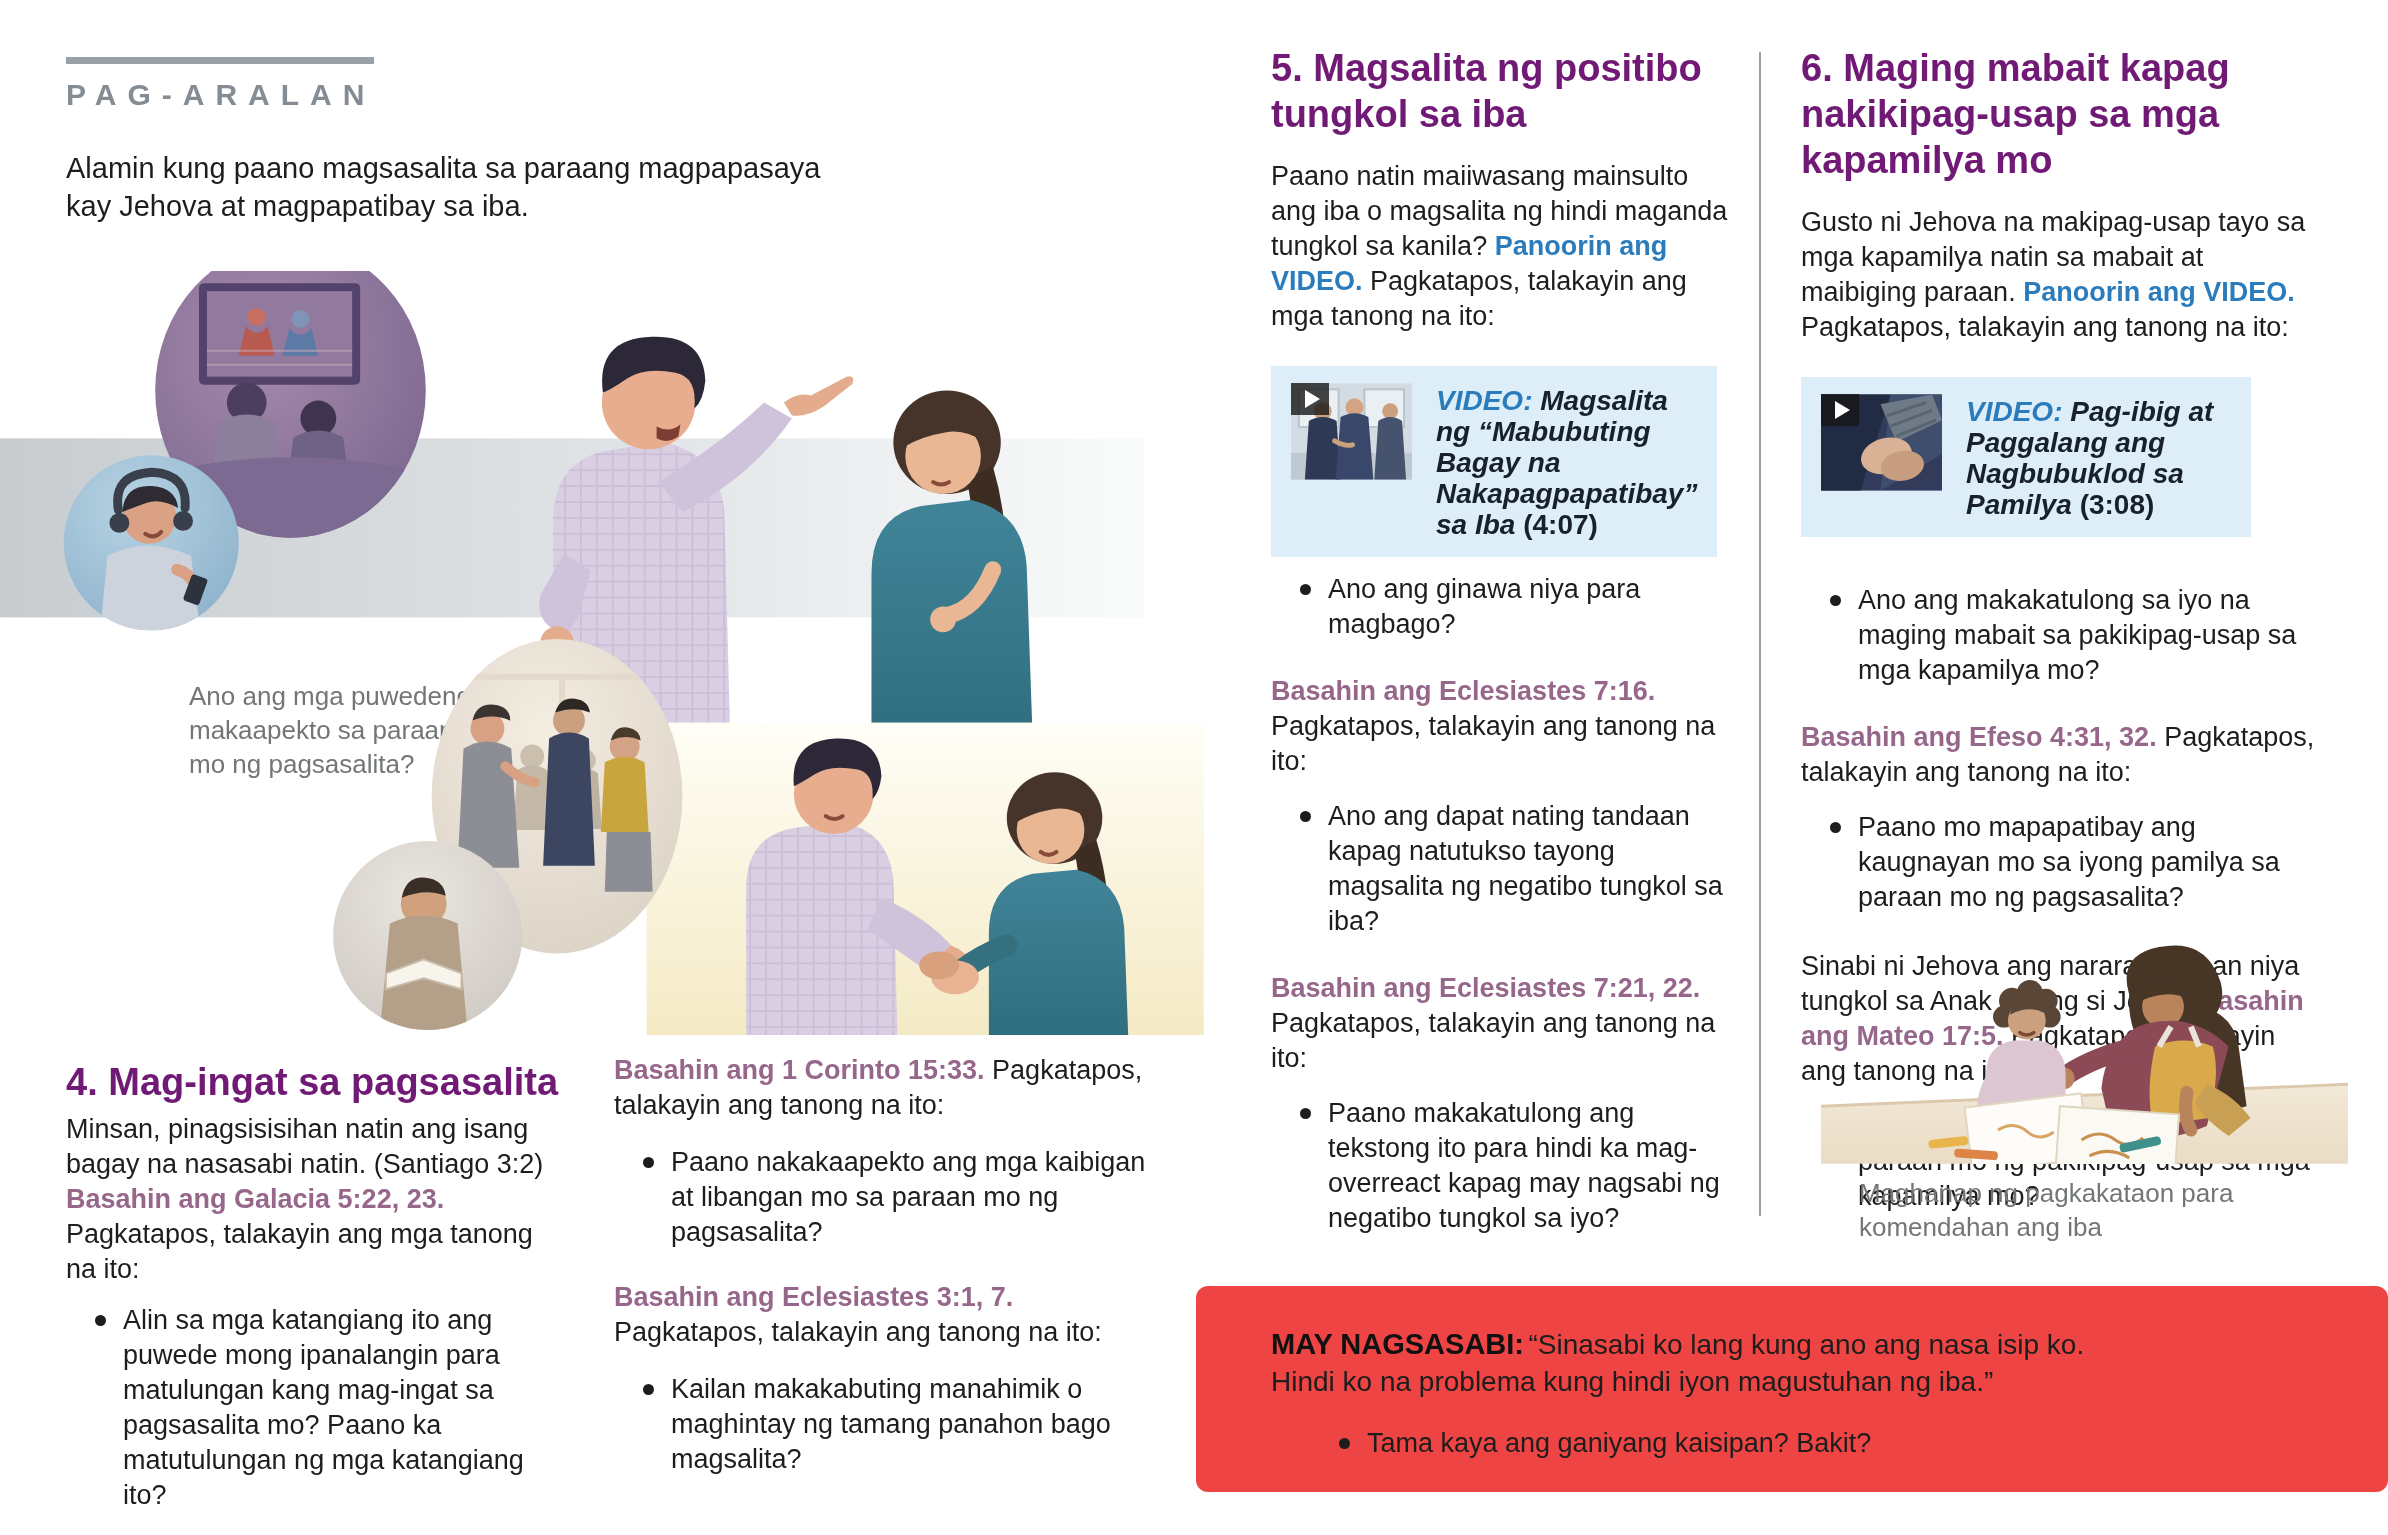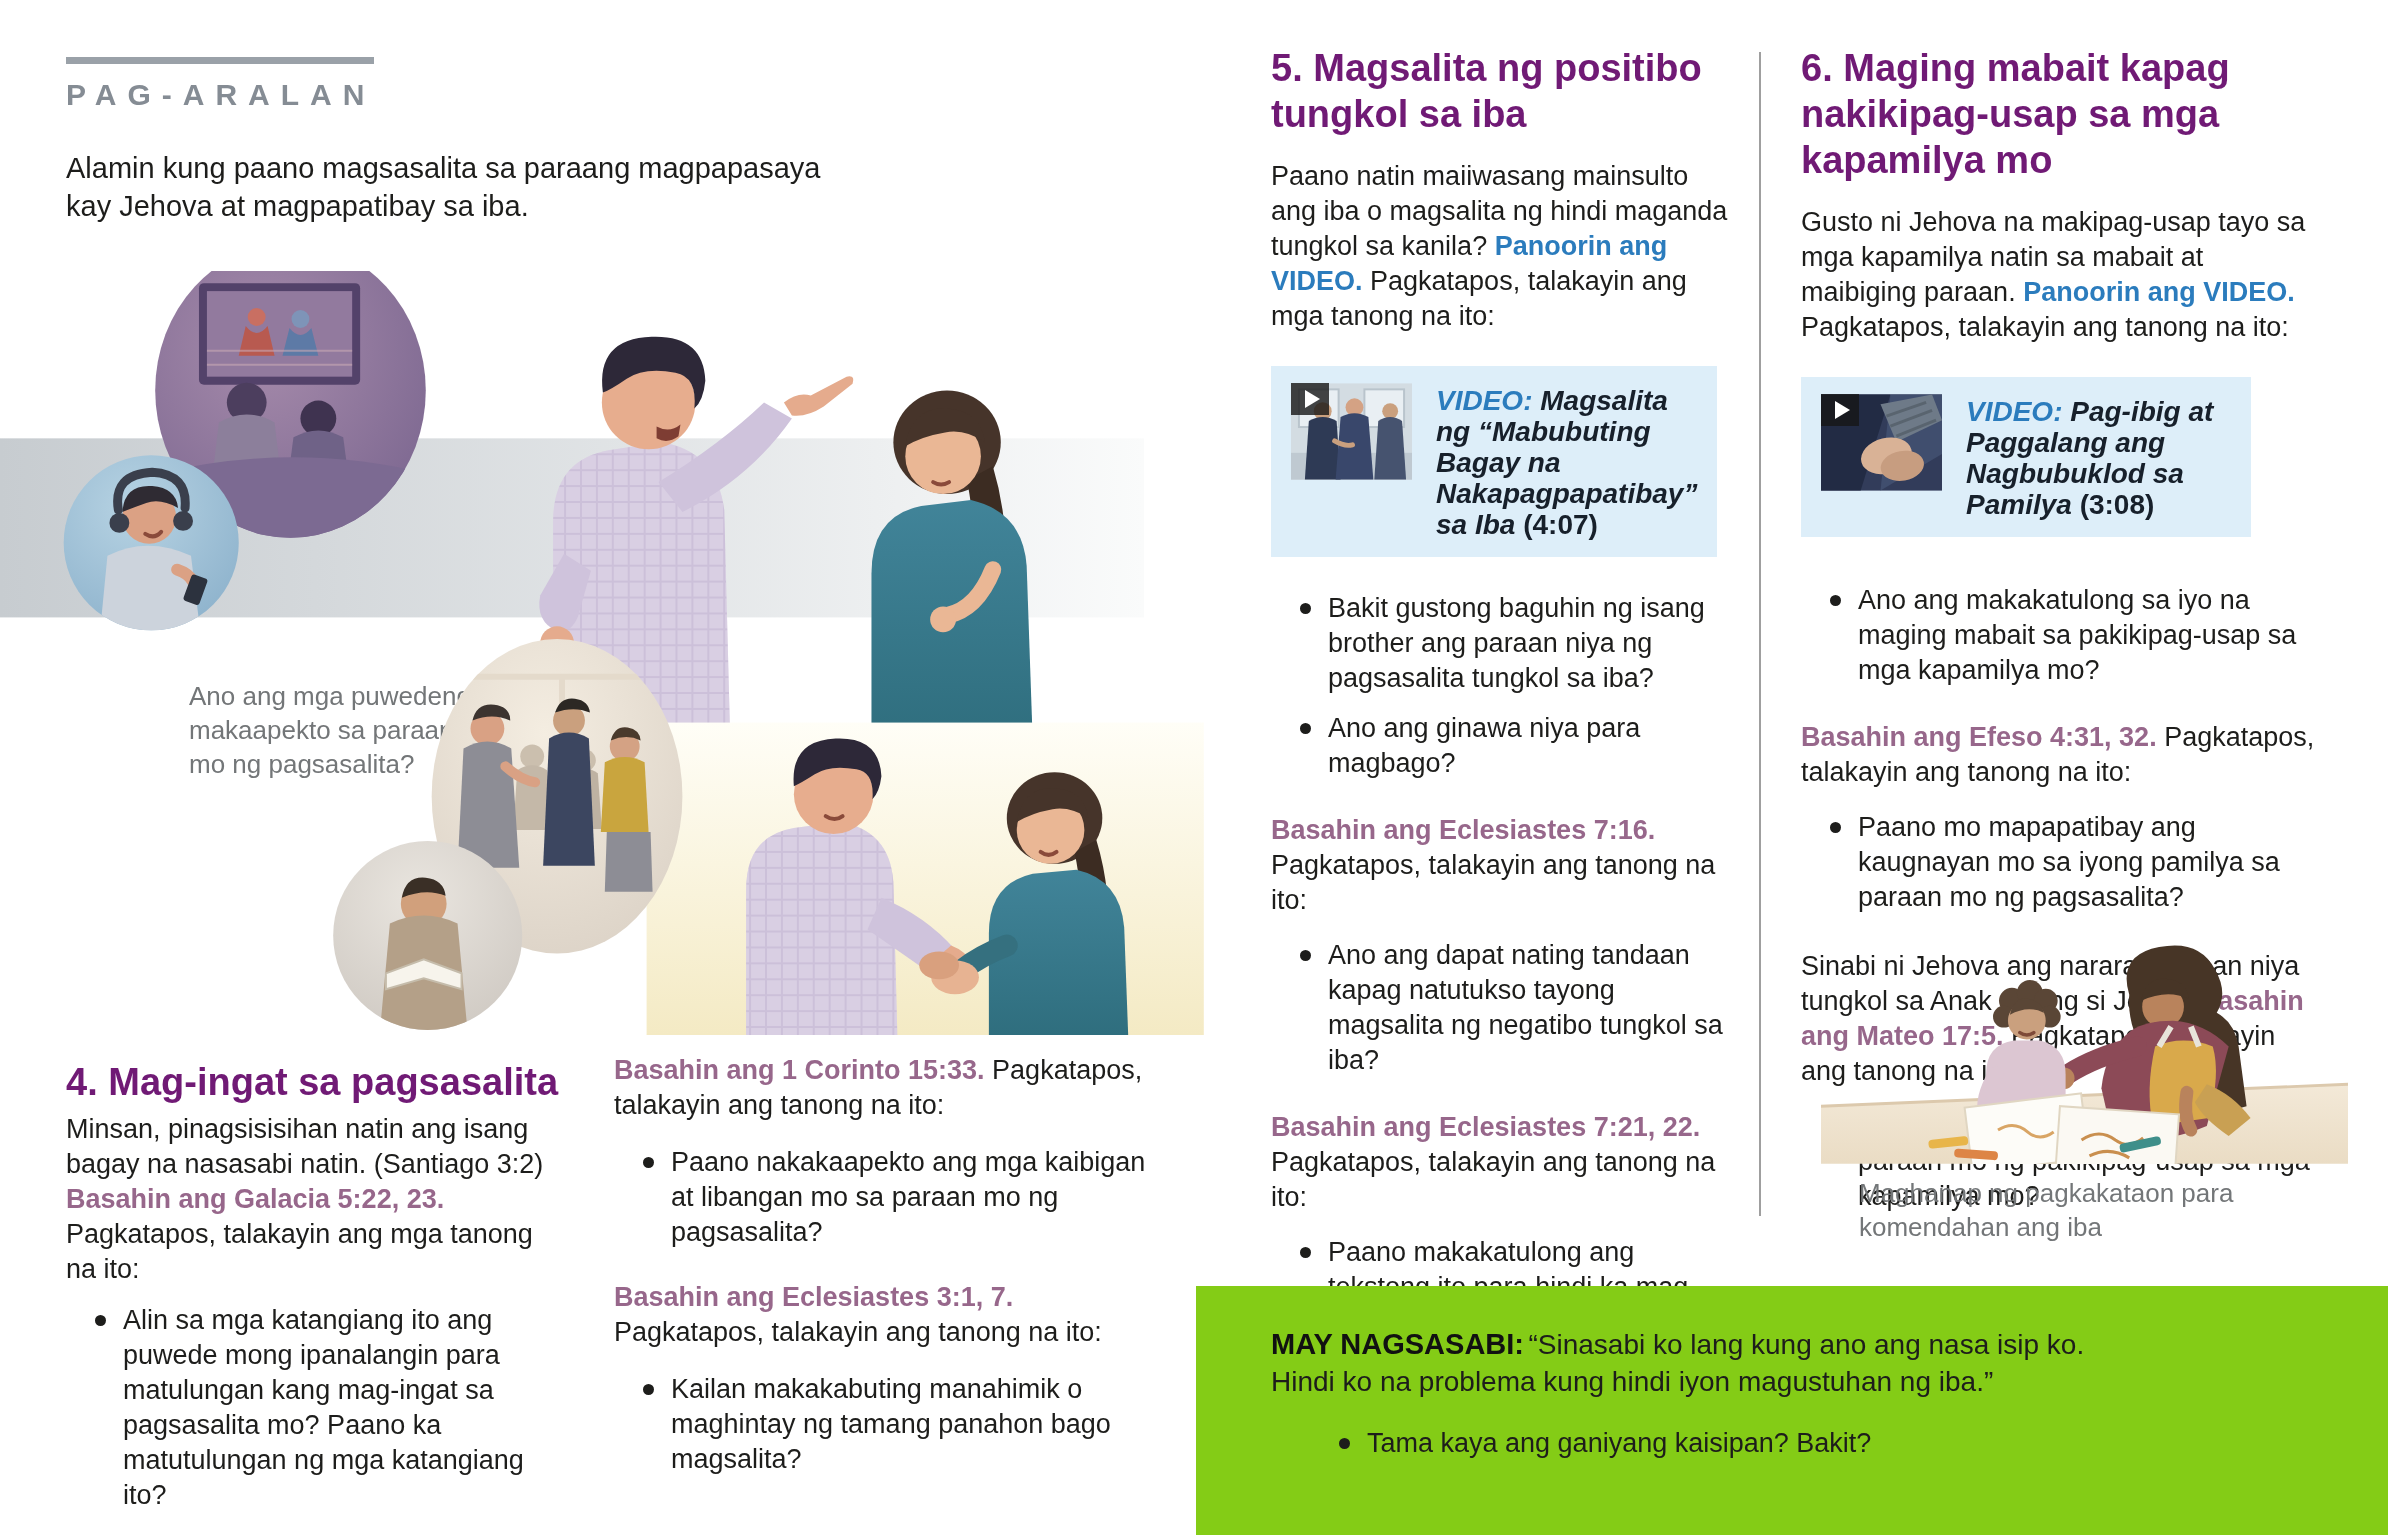--- a/index.html
+++ b/index.html
@@ -35,21 +35,21 @@
   .vlabel { color:#2b7cbd; }
   .vdur { font-style:normal; }
 
   
   .col { position:absolute; }
   #col5 { left:1271px; top:45px; width:463px; }
   #col6 { left:1801px; top:45px; width:525px; }
   .divider { position:absolute; left:1759px; top:52px; width:2px; height:1164px; background:#9f9f9f; }
 
   
-  .quotebox { position:absolute; left:1196px; top:1286px; width:1192px; height:250px; background:#84cc16; }
+  .quotebox { position:absolute; left:1196px; top:1286px; width:1192px; height:206px; background:#ef4444;border-radius:12px; }
   .quotebox .inner { padding:40px 0 0 75px; width:915px; }
   .qlabel { font-size:29px; font-weight:bold; color:#111; }
   .qtext { font-size:28px; line-height:37px; color:#1d1d1b; }
   .quotebox .bullet { margin-top:26px; padding-left:68px; }
 
   svg { display:block; }
 </style>
 </head>
 <body>
 
@@ -264,24 +264,20 @@
       </svg>
       <div class="play"></div>
     </div>
     <div class="vtext">
       <span class="vlabel">VIDEO:</span>
       <span>Magsalita ng “Mabubuting Bagay na Nakapagpapatibay” sa Iba</span>
       <span class="vdur">(4:07)</span>
     </div>
   </div>
 
-  <div class="bullet" style="margin-top:34px;">
-    <span class="dot"></span>
-    <span class="btext">Bakit gustong baguhin ng isang brother ang paraan niya ng pagsasalita tungkol sa iba?</span>
-  </div>
   <div class="bullet">
     <span class="dot"></span>
     <span class="btext">Ano ang ginawa niya para magbago?</span>
   </div>
 
   <p class="body" style="margin-top:32px;"><span class="ref">Basahin ang Eclesiastes 7:16.</span><span> Pagkatapos, talakayin ang tanong na ito:</span></p>
   <div class="bullet" style="margin-top:20px;">
     <span class="dot"></span>
     <span class="btext">Ano ang dapat nating tandaan kapag natutukso tayong magsalita ng negatibo tungkol sa iba?</span>
   </div>

